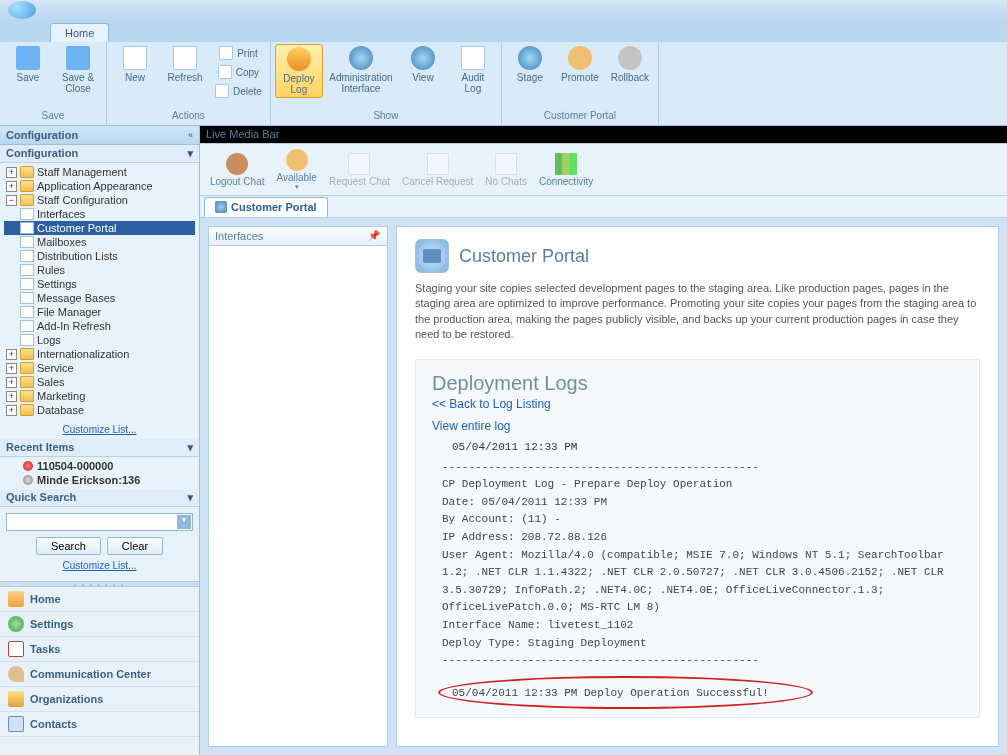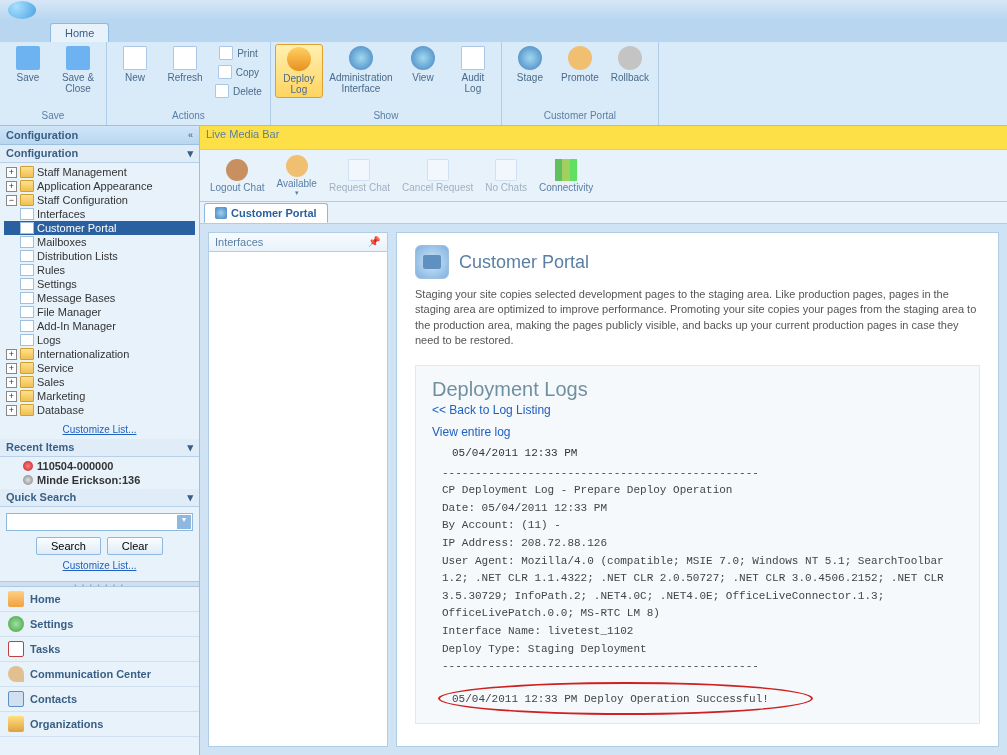--- a/index.html
+++ b/index.html
@@ -70,21 +70,21 @@
 .nav-ico { width: 16px; height: 16px; border-radius: 2px; }
 .nav-home { background: linear-gradient(#ffd080,#f0a040); }
 .nav-ana { background: radial-gradient(#a0e0a0,#40a040); border-radius:50%; }
 .nav-tasks { background: #fff; border: 1px solid #c04040; }
 .nav-comm { background: #e0c090; border-radius: 50% 50% 0 50%; }
 .nav-contacts { background: #d0e0f0; border: 1px solid #6090c0; }
 .nav-org { background: linear-gradient(#ffe080,#e0a040); }
 
 
 .content { flex: 1; display: flex; flex-direction: column; background: #d9eaf9; overflow:hidden;}
-.livemedia { height: 24px; background: #fde047; border-bottom: 1px solid #b0cde8; padding: 2px 6px; font-size: 11px; color: #5a7fa5; }
+.livemedia { height: 18px; background: #000000; border-bottom: 1px solid #b0cde8; padding: 2px 6px; font-size: 11px; color: #5a7fa5; }
 .chatbar { height: 52px; background: #e8f2fb; border-bottom: 1px solid #b0cde8; display: flex; align-items: center; padding: 2px 6px; gap: 4px; }
 .chatbtn { display: flex; flex-direction: column; align-items: center; font-size: 10px; color: #5a7fa5; padding: 2px 4px; cursor:pointer; }
 .chatbtn.disabled { color: #a0b0c0; }
 .chatbtn .ico { width: 22px; height: 22px; margin-bottom: 1px; }
 
 .doctab { height: 22px; background: #e8f2fb; border-bottom: 1px solid #b0cde8; display: flex; align-items: flex-end; padding-left: 4px; }
 .doctab-inner { background: #fff; border: 1px solid #8fb8e0; border-bottom: 1px solid #fff; border-radius: 3px 3px 0 0; padding: 3px 10px; font-size: 11px; font-weight: bold; color: #2a5fa0; display: flex; align-items: center; gap: 4px; }
 .cp-ico { width: 12px; height: 12px; background: radial-gradient(#a0d0f0,#4080c0); border-radius: 2px; }
 
 .workarea { flex: 1; display: flex; padding: 8px; gap: 8px; background: #cfe3f5; overflow:hidden;}
@@ -271,21 +271,21 @@
             <span>Message Bases</span>
           </div>
         <div class="tree-row">
             <span class="sp" style="width:14px"></span>
             <span class="ico16 doc-ico"></span>
             <span>File Manager</span>
           </div>
         <div class="tree-row">
             <span class="sp" style="width:14px"></span>
             <span class="ico16 doc-ico"></span>
-            <span>Add-In Manager</span>
+            <span>Add-In Refresh</span>
           </div>
         <div class="tree-row">
             <span class="sp" style="width:14px"></span>
             <span class="ico16 doc-ico"></span>
             <span>Logs</span>
           </div>
         <div class="tree-row">
             <span class="tog">+</span>
             <span class="ico16 folder-ico"></span>
             <span>Internationalization</span>
@@ -354,26 +354,26 @@
           </div>
         <div class="navitem">
             <span class="nav-ico nav-tasks"></span>
             <span>Tasks</span>
           </div>
         <div class="navitem">
             <span class="nav-ico nav-comm"></span>
             <span>Communication Center</span>
           </div>
         <div class="navitem">
+            <span class="nav-ico nav-org"></span>
+            <span>Organizations</span>
+          </div>
+        <div class="navitem">
             <span class="nav-ico nav-contacts"></span>
             <span>Contacts</span>
-          </div>
-        <div class="navitem">
-            <span class="nav-ico nav-org"></span>
-            <span>Organizations</span>
           </div>
       </div>
     </div>
 
     <div class="content">
       <div class="livemedia">Live Media Bar</div>
       <div class="chatbar">
         <div class="chatbtn">
             <div class="ico ricon-chat"></div>
             <span>Logout Chat</span>

